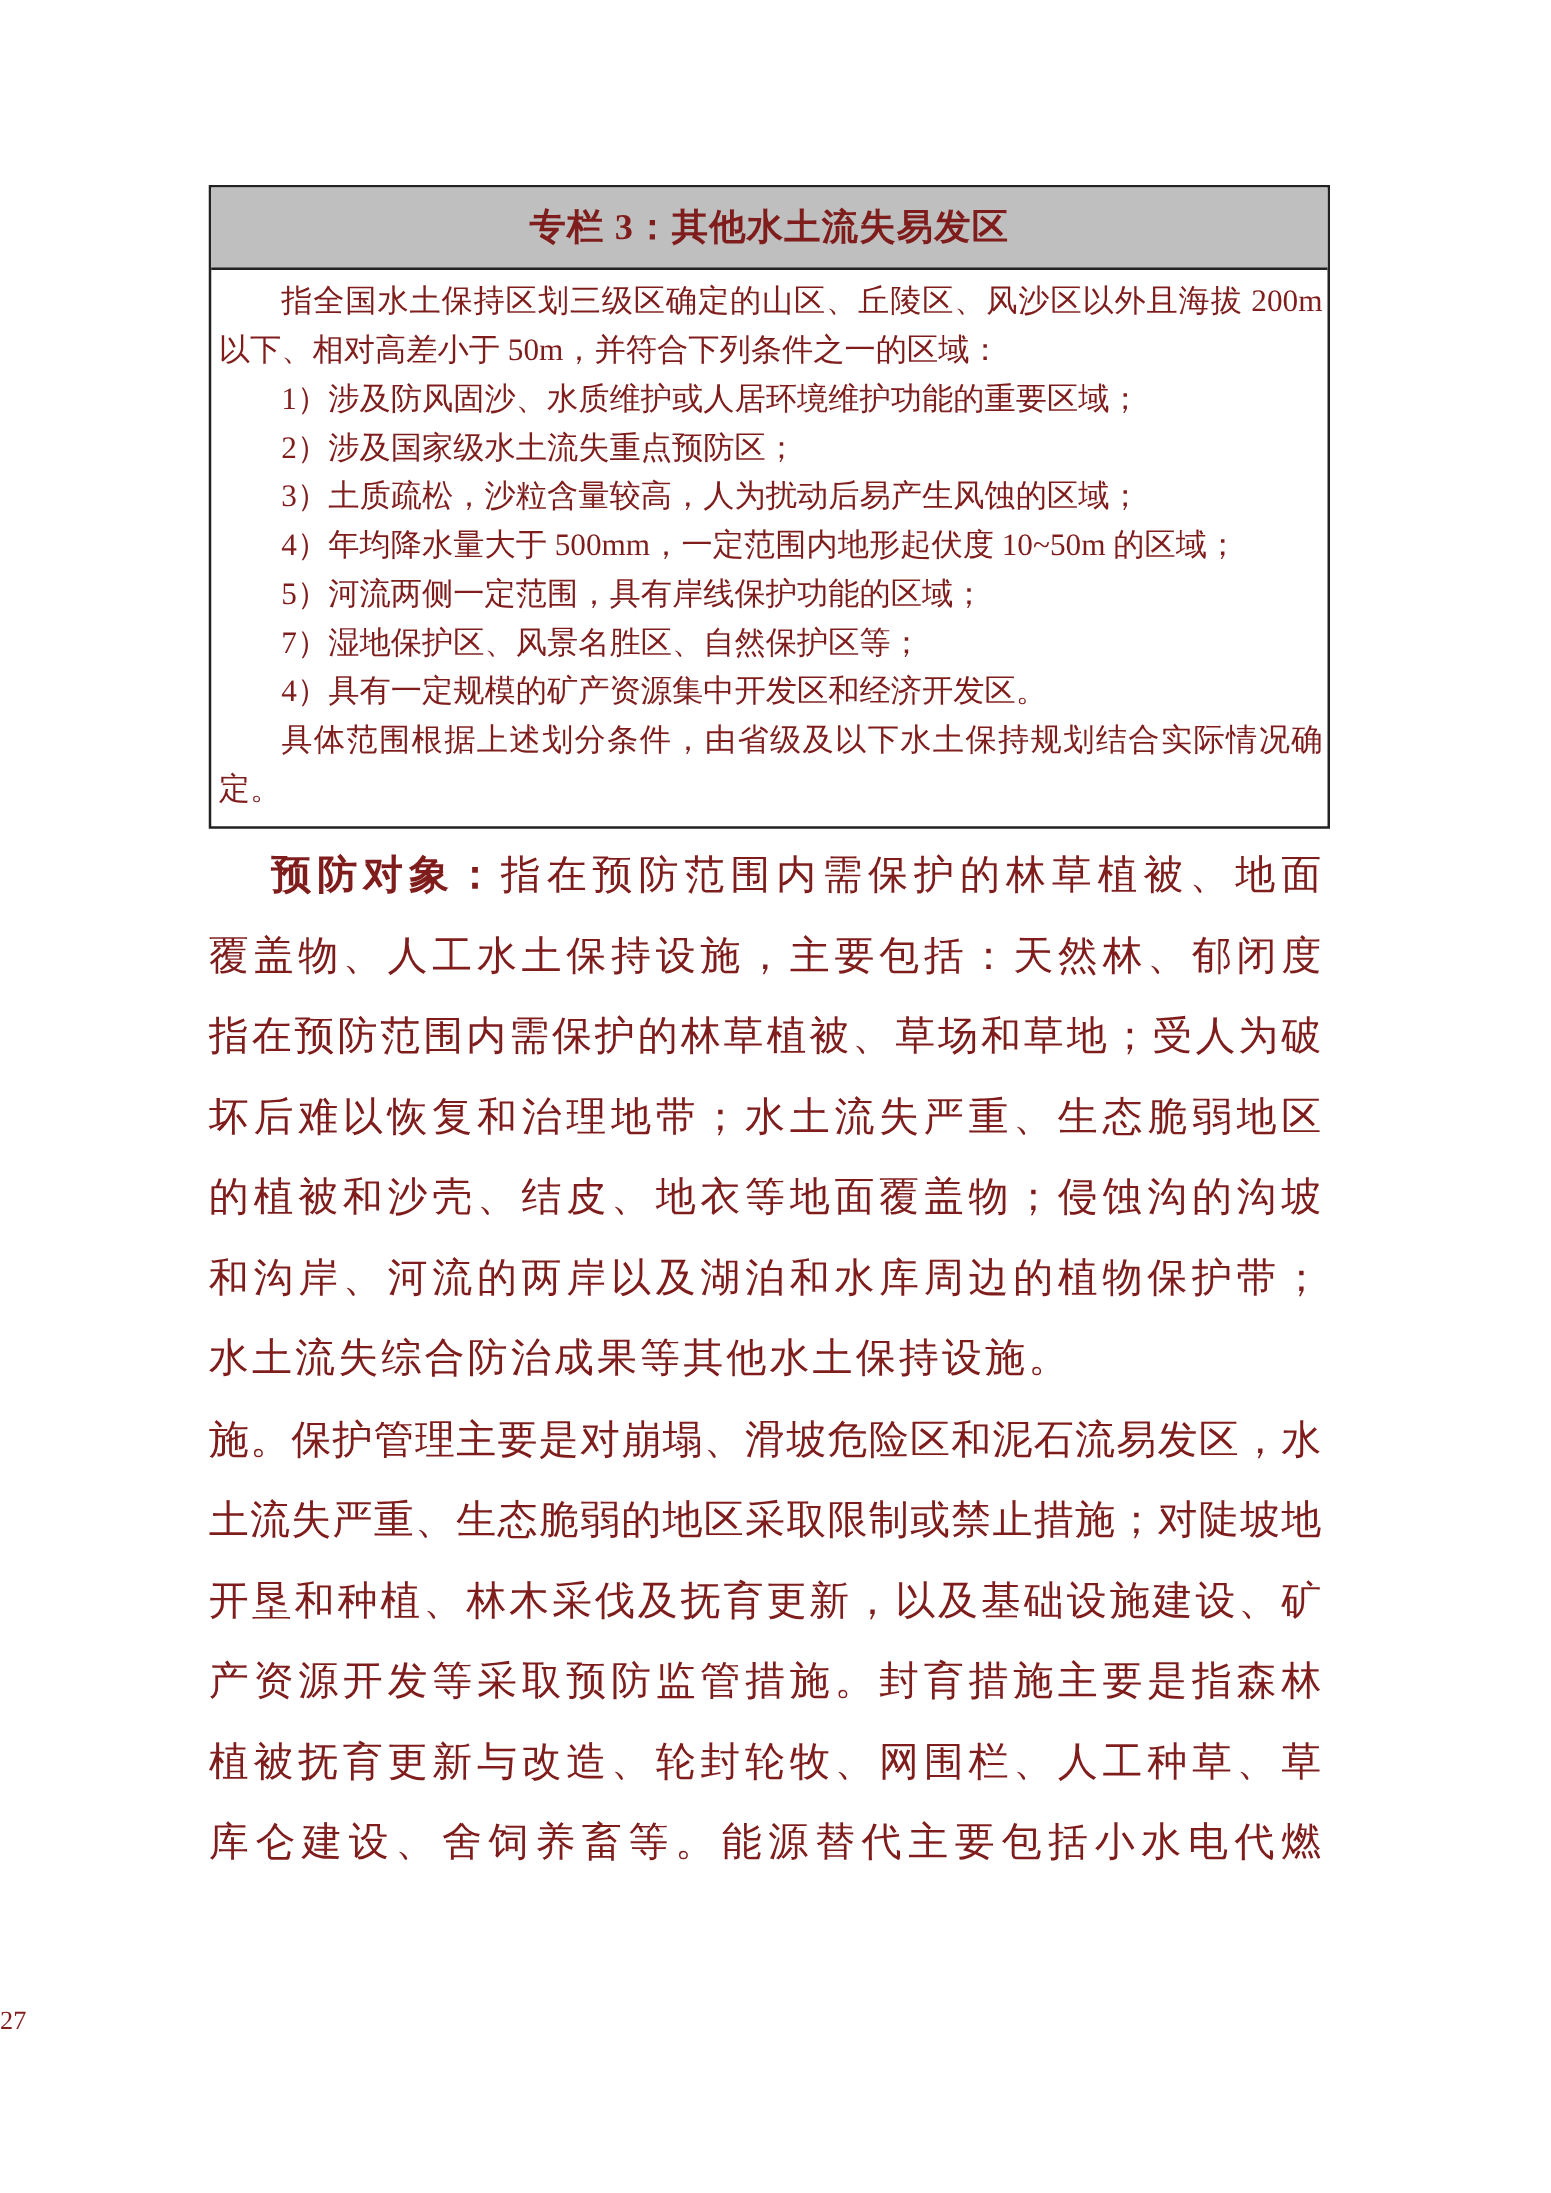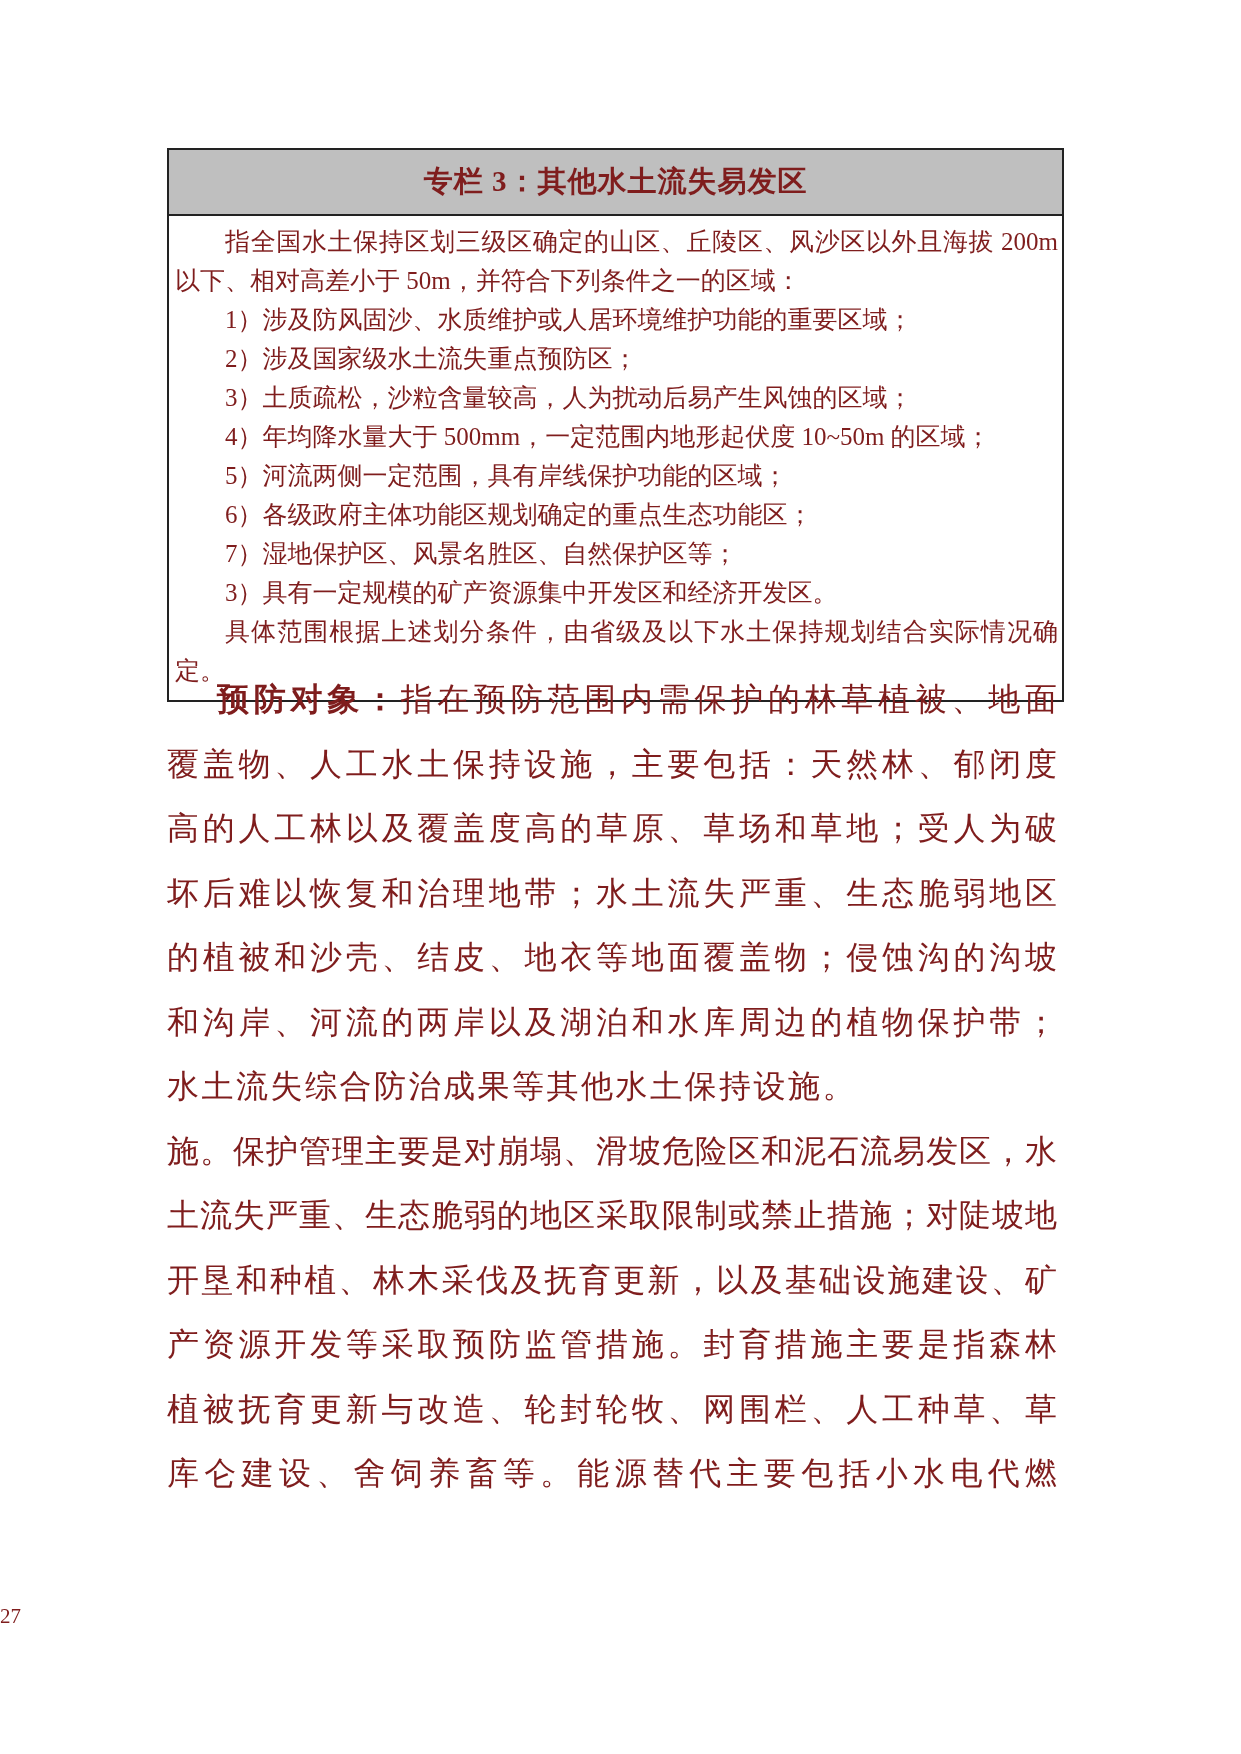--- a/index.html
+++ b/index.html
@@ -68,33 +68,32 @@
       <div class="panel-title">专栏 3：其他水土流失易发区</div>
     </div>
     <div class="panel-body">
       <div class="bline indent jline">指全国水土保持区划三级区确定的山区、丘陵区、风沙区以外且海拔 200m</div>
       <div class="bline">以下、相对高差小于 50m，并符合下列条件之一的区域：</div>
       <div class="bline item">1）涉及防风固沙、水质维护或人居环境维护功能的重要区域；</div>
       <div class="bline item">2）涉及国家级水土流失重点预防区；</div>
       <div class="bline item">3）土质疏松，沙粒含量较高，人为扰动后易产生风蚀的区域；</div>
       <div class="bline item">4）年均降水量大于 500mm，一定范围内地形起伏度 10~50m 的区域；</div>
       <div class="bline item">5）河流两侧一定范围，具有岸线保护功能的区域；</div>
-      <div class="bline item">6）各级政府主体功能区规划确定的重点生态功能区；</div>
       <div class="bline item">7）湿地保护区、风景名胜区、自然保护区等；</div>
-      <div class="bline item">3）具有一定规模的矿产资源集中开发区和经济开发区。</div>
+      <div class="bline item">4）具有一定规模的矿产资源集中开发区和经济开发区。</div>
       <div class="bline indent jline">具体范围根据上述划分条件，由省级及以下水土保持规划结合实际情况确</div>
       <div class="bline">定。</div>
     </div>
   </div>
 
   <div class="main-text">
 
     <div class="mline indent jline"><span class="lead">预防对象：</span><span>指在预防范围内需保护的林草植被、地面</span></div>
     <div class="mline jline">覆盖物、人工水土保持设施，主要包括：天然林、郁闭度</div>
-    <div class="mline jline">高的人工林以及覆盖度高的草原、草场和草地；受人为破</div>
+    <div class="mline jline">指在预防范围内需保护的林草植被、草场和草地；受人为破</div>
     <div class="mline jline">坏后难以恢复和治理地带；水土流失严重、生态脆弱地区</div>
     <div class="mline jline">的植被和沙壳、结皮、地衣等地面覆盖物；侵蚀沟的沟坡</div>
     <div class="mline jline">和沟岸、河流的两岸以及湖泊和水库周边的植物保护带；</div>
     <div class="mline soft">水土流失综合防治成果等其他水土保持设施。</div>
 
     <div class="mline jline">施。保护管理主要是对崩塌、滑坡危险区和泥石流易发区，水</div>
     <div class="mline jline">土流失严重、生态脆弱的地区采取限制或禁止措施；对陡坡地</div>
     <div class="mline jline">开垦和种植、林木采伐及抚育更新，以及基础设施建设、矿</div>
     <div class="mline jline">产资源开发等采取预防监管措施。封育措施主要是指森林</div>
     <div class="mline jline">植被抚育更新与改造、轮封轮牧、网围栏、人工种草、草</div>

